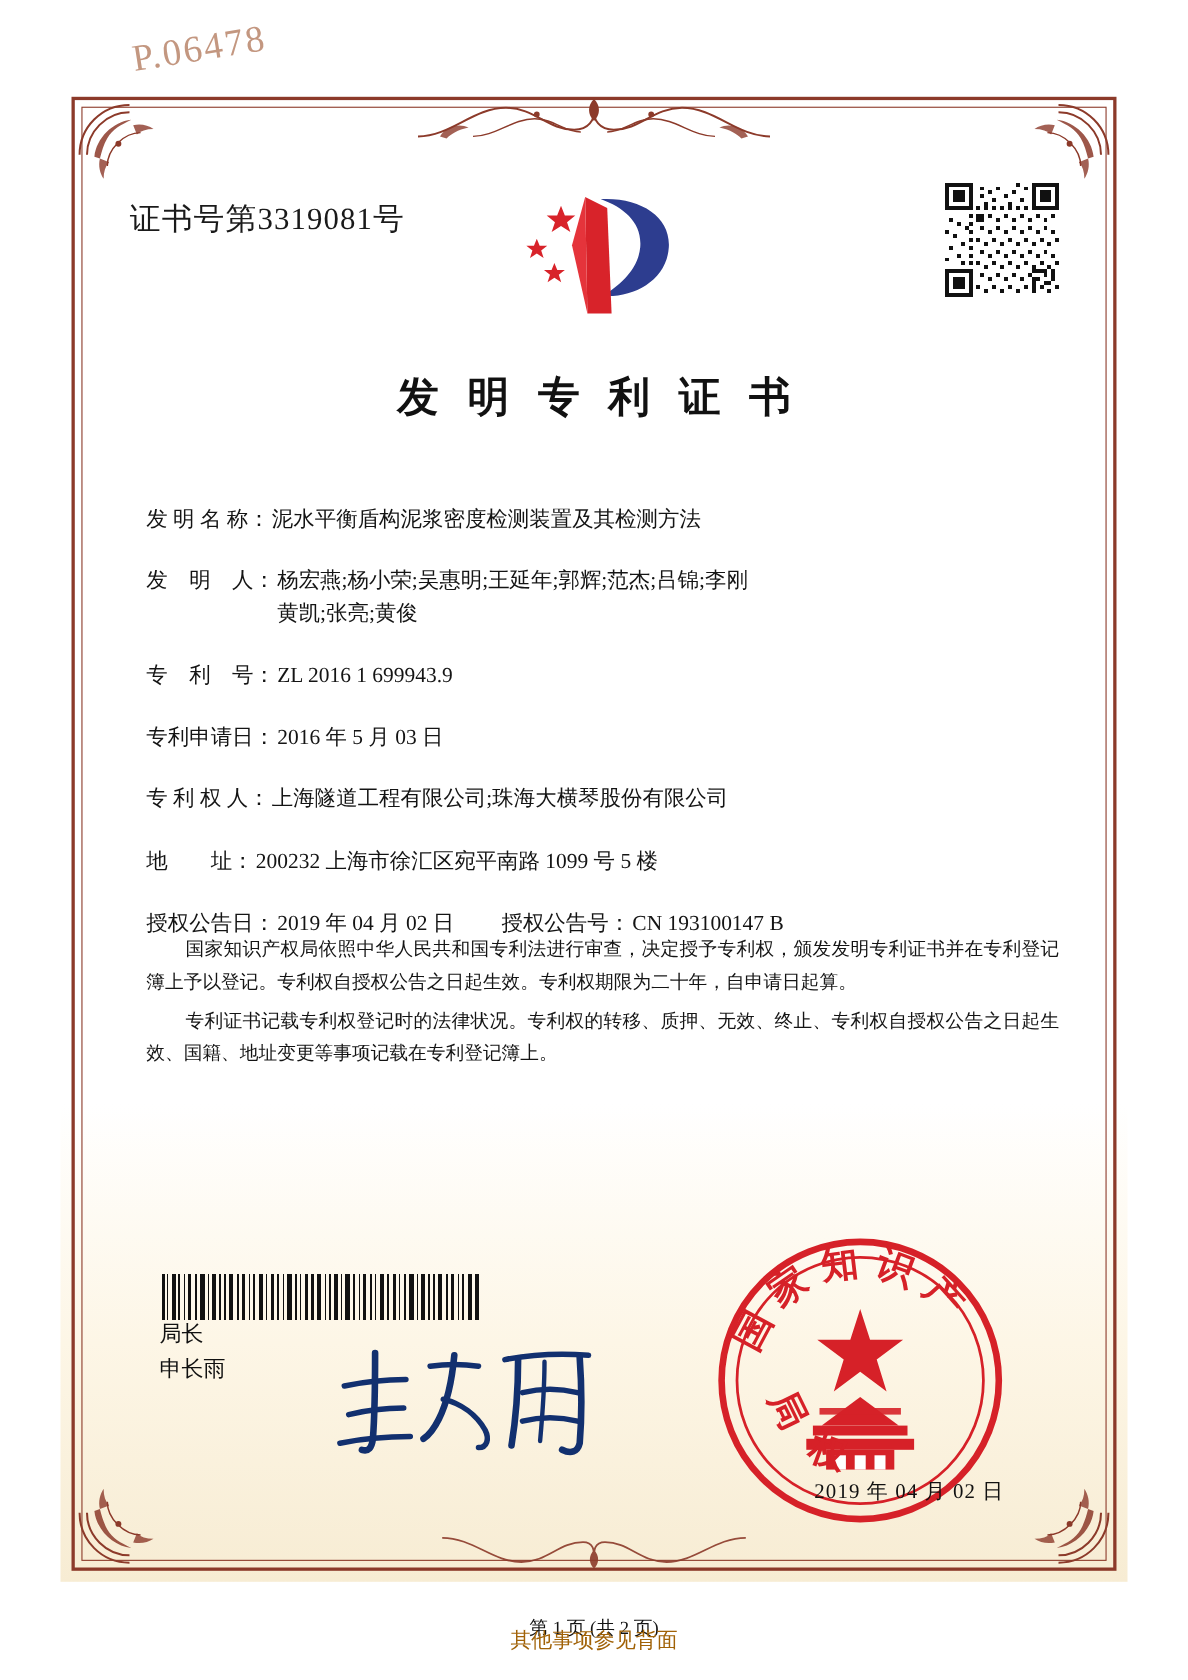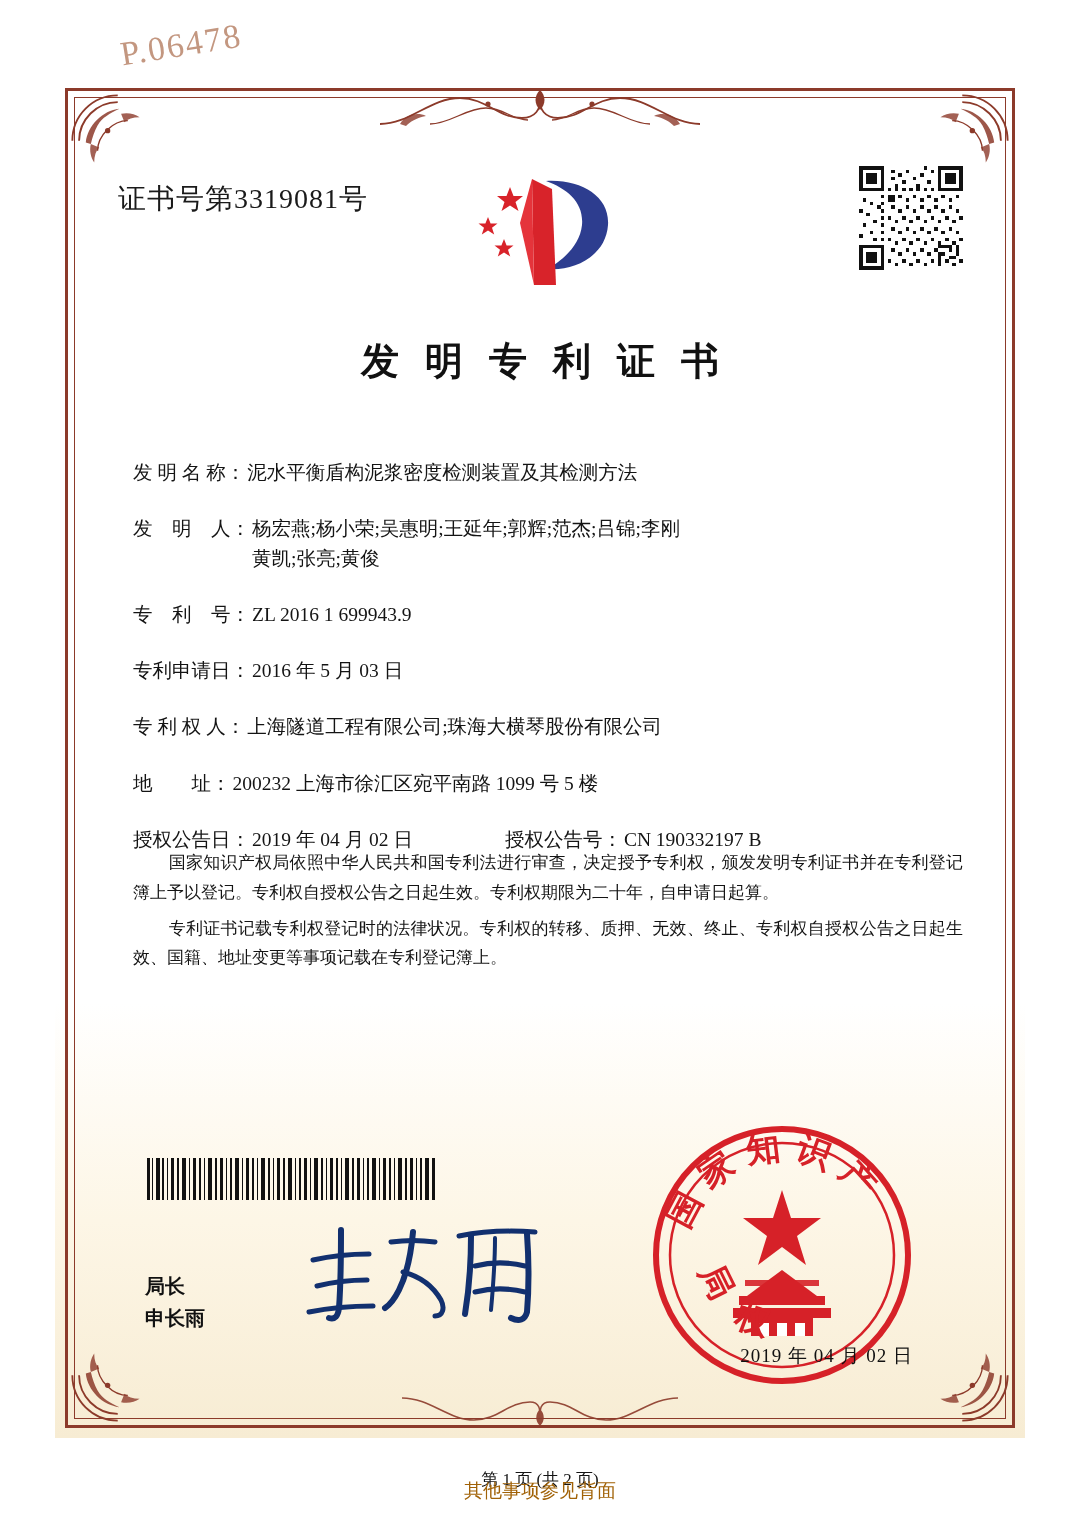--- a/index.html
+++ b/index.html
@@ -154,21 +154,21 @@
   }
   .row .value {
     flex: 1 1 auto;
     padding-left: 2px;
   }
   .row .value .sub {
     display: block;
   }
   .row.two-col .value { flex: 0 0 auto; }
   .row.two-col .label2 {
-    margin-left: 92px;
+    margin-left: 43px;
     white-space: pre;
   }
 
   
   .paras {
     position: absolute;
     left: 78px;
     top: 770px;
     width: 830px;
     font-size: 17px;
@@ -188,24 +188,24 @@
     top: 1080px;
     width: 290px;
     height: 42px;
   }
   .barcode svg { width: 100%; height: 100%; display: block; }
 
   
   .sign-block {
     position: absolute;
     left: 90px;
-    top: 1192px;
+    top: 1119px;
     font-size: 20px;
     color: #111;
-    font-weight: bold;
+    font-weight: normal;
     line-height: 1.6;
   }
   .signature {
     position: absolute;
     left: 240px;
     top: 1138px;
     width: 270px;
     height: 110px;
     color: #12306f;
   }
@@ -409,21 +409,21 @@
 
     <div class="row">
       <span class="label">地        址：</span>
       <span class="value">200232 上海市徐汇区宛平南路 1099 号 5 楼</span>
     </div>
 
     <div class="row two-col">
       <span class="label">授权公告日：</span>
       <span class="value">2019 年 04 月 02 日</span>
       <span class="label2">授权公告号：</span>
-      <span class="value">CN 190332197 B</span>
+      <span class="value">CN 193100147 B</span>
     </div>
 
   </div>
 
   <div class="paras">
     <p>国家知识产权局依照中华人民共和国专利法进行审查，决定授予专利权，颁发发明专利证书并在专利登记簿上予以登记。专利权自授权公告之日起生效。专利权期限为二十年，自申请日起算。</p>
     <p>专利证书记载专利权登记时的法律状况。专利权的转移、质押、无效、终止、专利权自授权公告之日起生效、国籍、地址变更等事项记载在专利登记簿上。</p>
   </div>
 
   <div class="barcode">

